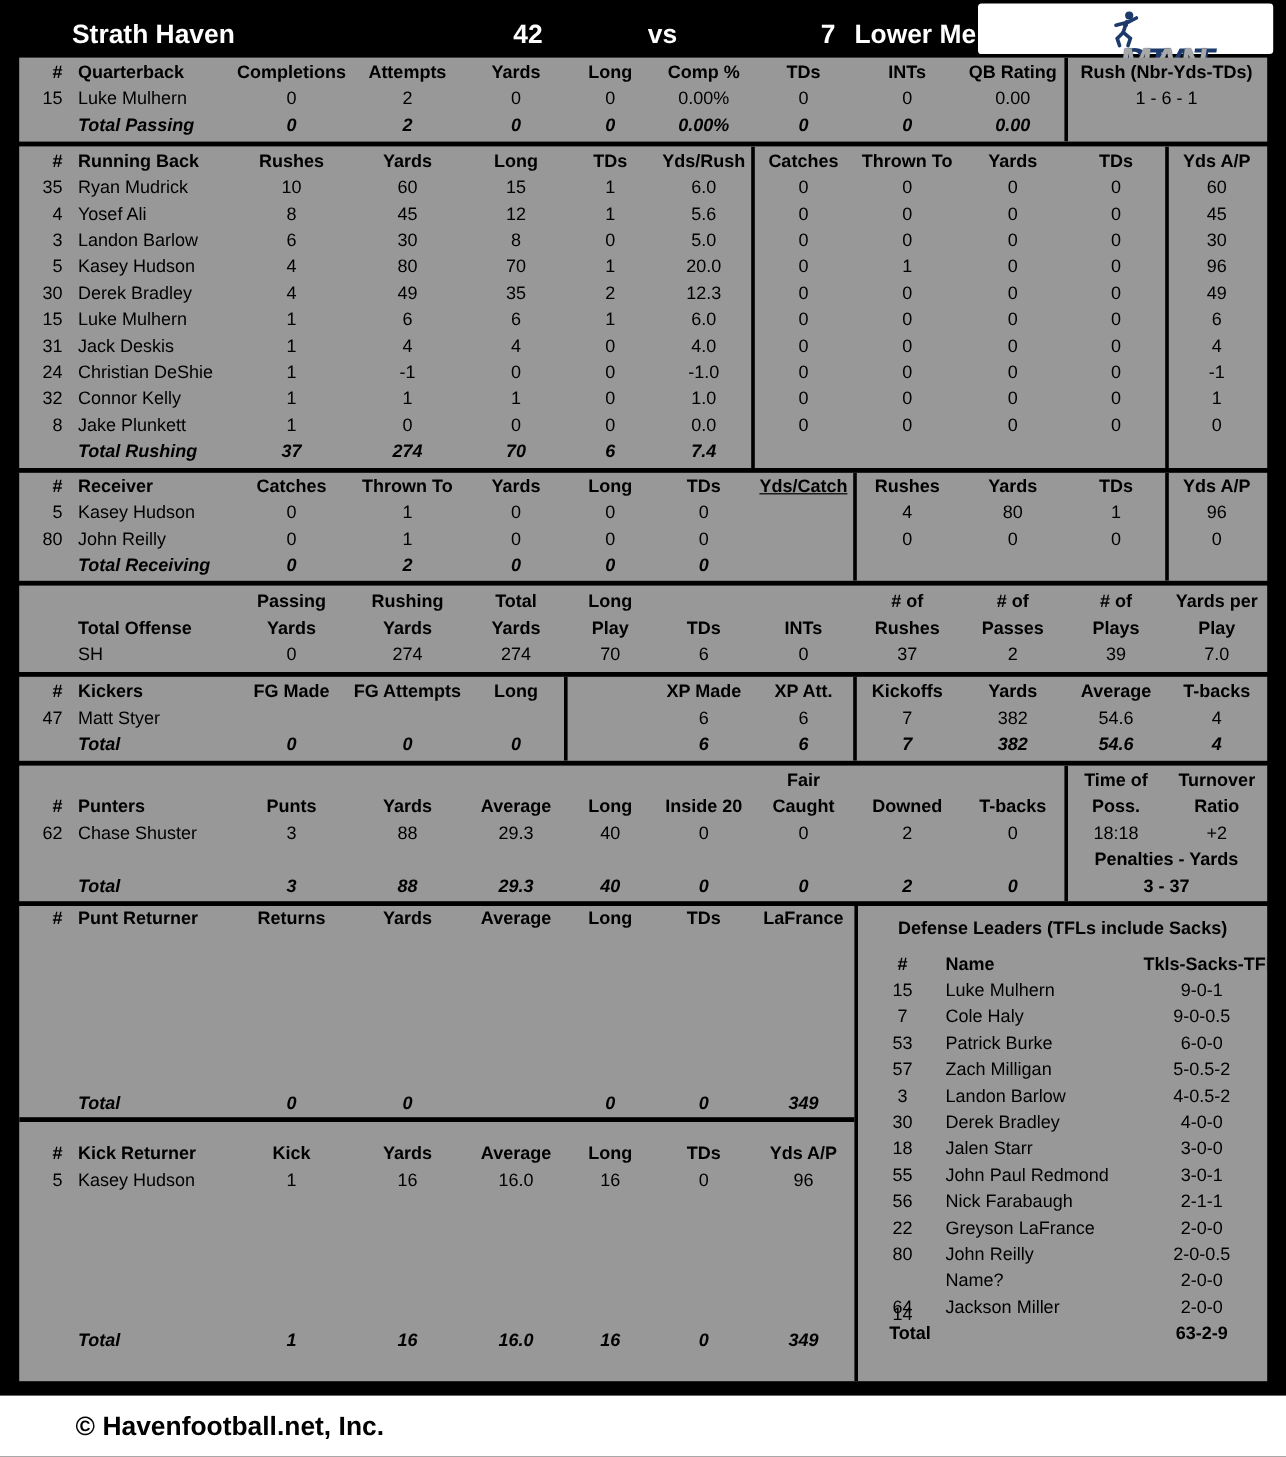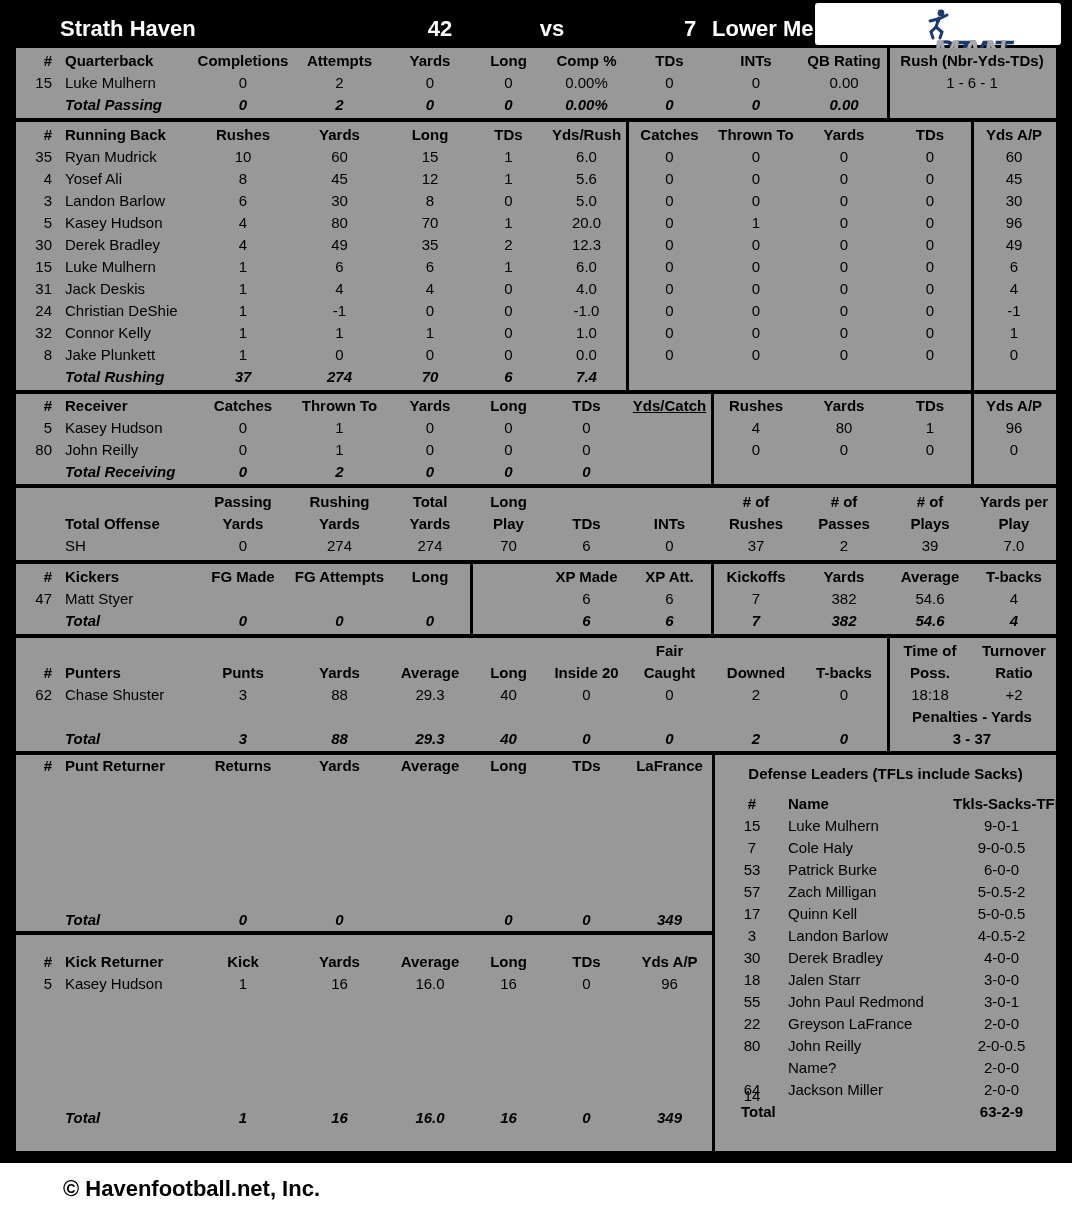--- a/index.html
+++ b/index.html
@@ -622,43 +622,43 @@
               <div class="cell cc" style="grid-column: 1;">53</div>
               <div class="cell cl" style="grid-column: 2;">Patrick Burke</div>
               <div class="cell cc" style="grid-column: 3;">6-0-0</div>
             </div>
             <div class="grow gdef data">
               <div class="cell cc" style="grid-column: 1;">57</div>
               <div class="cell cl" style="grid-column: 2;">Zach Milligan</div>
               <div class="cell cc" style="grid-column: 3;">5-0.5-2</div>
             </div>
             <div class="grow gdef data">
-              <div class="cell cc" style="grid-column: 1;">17</div>
-              <div class="cell cl" style="grid-column: 2;">Quinn Kell</div>
-              <div class="cell cc" style="grid-column: 3;">5-0-0.5</div>
-            </div>
-            <div class="grow gdef data">
               <div class="cell cc" style="grid-column: 1;">3</div>
               <div class="cell cl" style="grid-column: 2;">Landon Barlow</div>
               <div class="cell cc" style="grid-column: 3;">4-0.5-2</div>
             </div>
             <div class="grow gdef data">
               <div class="cell cc" style="grid-column: 1;">30</div>
               <div class="cell cl" style="grid-column: 2;">Derek Bradley</div>
               <div class="cell cc" style="grid-column: 3;">4-0-0</div>
             </div>
             <div class="grow gdef data">
               <div class="cell cc" style="grid-column: 1;">18</div>
               <div class="cell cl" style="grid-column: 2;">Jalen Starr</div>
               <div class="cell cc" style="grid-column: 3;">3-0-0</div>
             </div>
             <div class="grow gdef data">
               <div class="cell cc" style="grid-column: 1;">55</div>
               <div class="cell cl" style="grid-column: 2;">John Paul Redmond</div>
               <div class="cell cc" style="grid-column: 3;">3-0-1</div>
+            </div>
+            <div class="grow gdef data">
+              <div class="cell cc" style="grid-column: 1;">56</div>
+              <div class="cell cl" style="grid-column: 2;">Nick Farabaugh</div>
+              <div class="cell cc" style="grid-column: 3;">2-1-1</div>
             </div>
             <div class="grow gdef data">
               <div class="cell cc" style="grid-column: 1;">22</div>
               <div class="cell cl" style="grid-column: 2;">Greyson LaFrance</div>
               <div class="cell cc" style="grid-column: 3;">2-0-0</div>
             </div>
             <div class="grow gdef data">
               <div class="cell cc" style="grid-column: 1;">80</div>
               <div class="cell cl" style="grid-column: 2;">John Reilly</div>
               <div class="cell cc" style="grid-column: 3;">2-0-0.5</div>

